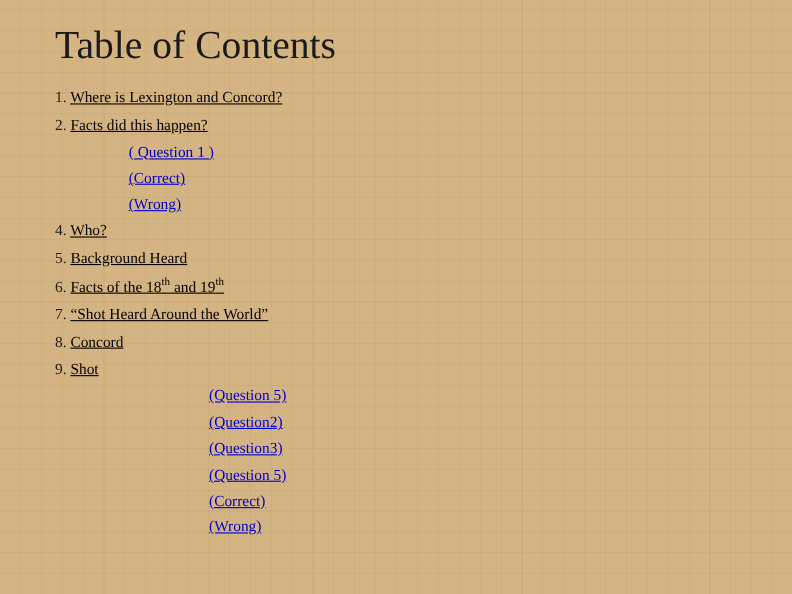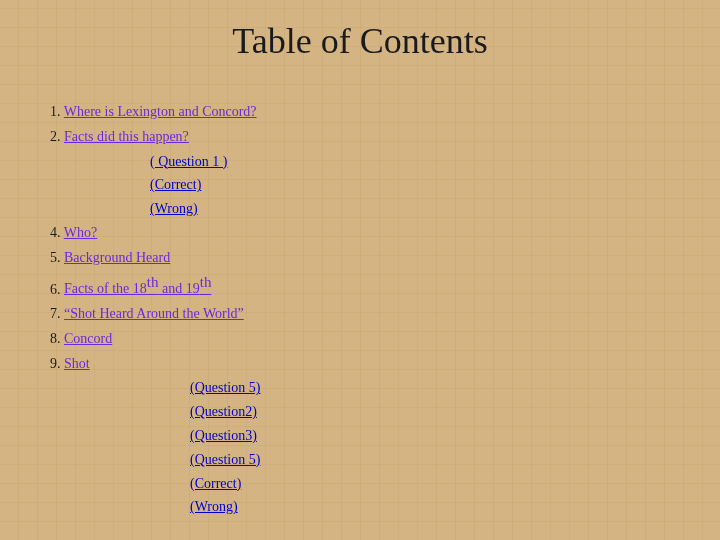--- a/index.html
+++ b/index.html
@@ -28,65 +28,64 @@
           rgba(180, 140, 80, 0.15) 19px
         );
       font-family: 'Times New Roman', Times, serif;
       padding: 20px 50px;
       overflow: hidden;
     }
 
     .page-title {
       font-size: 36px;
       font-weight: normal;
-      text-align: center;
       color: #1a1a1a;
-      margin-bottom: 38px;
+      margin-bottom: 16px;
       font-family: 'Times New Roman', Times, serif;
     }
 
     .toc-container {
       font-size: 14px;
       line-height: 1.7;
       color: #1a1a1a;
     }
 
     .toc-item {
       margin-bottom: 1px;
     }
 
     .toc-item a,
     .toc-link {
-      color: #6d28d9;
+      color: #000000;
       text-decoration: underline;
       cursor: pointer;
     }
 
     .toc-item span {
       color: #1a1a1a;
     }
 
     .indent-group {
-      margin-left: 100px;
+      margin-left: 67px;
       line-height: 1.7;
     }
 
     .indent-group-large {
       margin-left: 140px;
       line-height: 1.7;
     }
 
     .indent-item a {
       color: #0000cc;
       text-decoration: underline;
       cursor: pointer;
     }
 
     sup {
-      font-size: 15px;
+      font-size: 10px;
     }
   </style>
 </head>
 <body>
 
 <h1 class="page-title">Table of Contents</h1>
 
 <div class="toc-container">
 
   <div class="toc-item">

